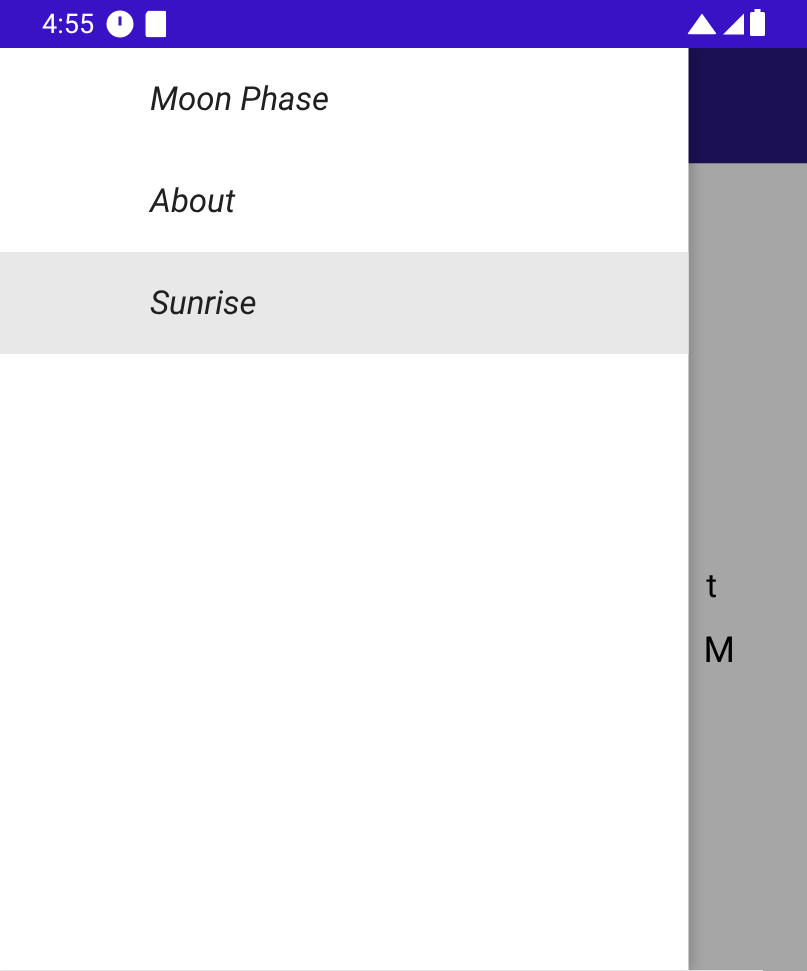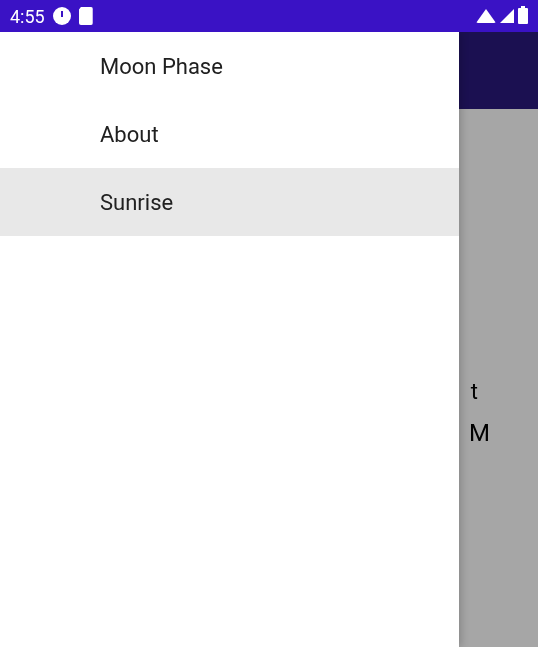--- a/index.html
+++ b/index.html
@@ -14,21 +14,21 @@
       overflow: hidden;
       position: relative;
       background: #f0f0f0;
     }
     .status-bar {
       background: #3a12c5;
       height: 32px;
       display: flex;
       align-items: center;
       justify-content: space-between;
-      padding: 0 10px;
+      padding: 0 28px;
       color: white;
       font-size: 18px;
       position: relative;
       z-index: 100;
     }
     .status-left {
       display: flex;
       align-items: center;
       gap: 8px;
     }
@@ -116,20 +116,21 @@
     }
     .drawer {
       position: absolute;
       top: 32px;
       left: 0;
       width: 459px;
       height: 615px;
       background: white;
       z-index: 60;
       box-shadow: 2px 0 8px rgba(0,0,0,0.2);
+      font-style: italic;
     }
     .drawer-item {
       height: 68px;
       display: flex;
       align-items: center;
       padding-left: 100px;
       font-size: 22px;
       color: #202020;
     }
     .drawer-item.selected {

